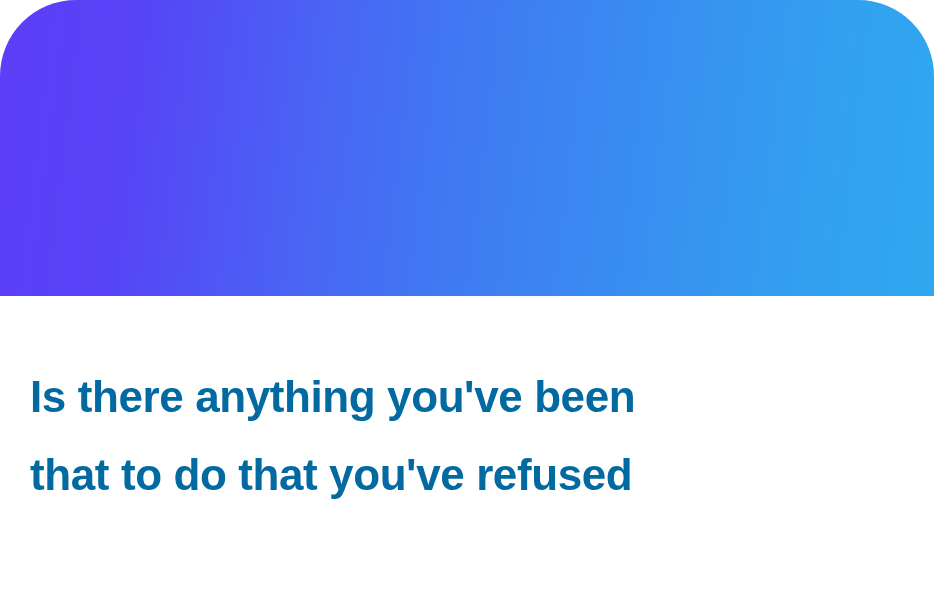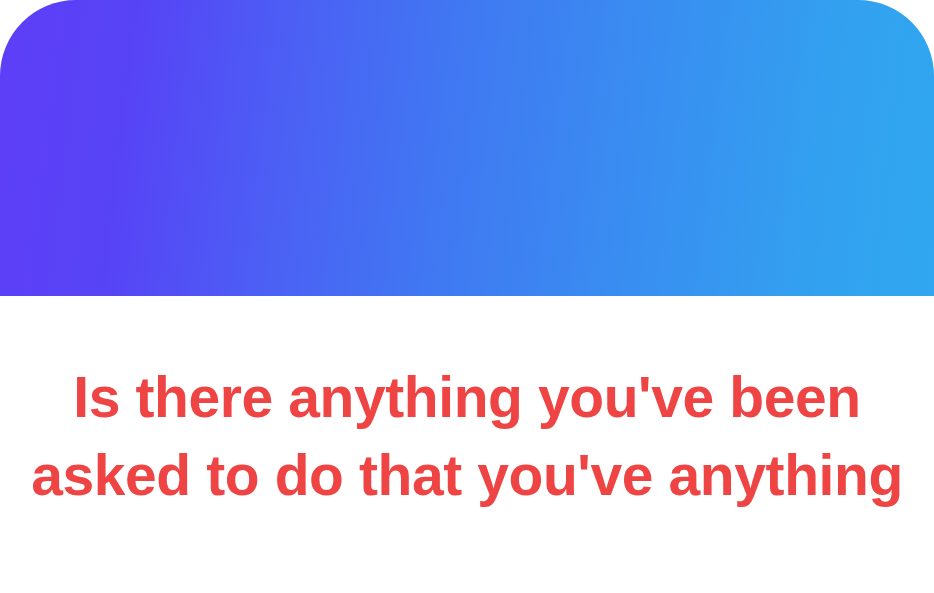--- a/index.html
+++ b/index.html
@@ -46,38 +46,38 @@
     height: 297px;
     box-sizing: border-box;
     padding: 62px 30px 0 30px;
     display: block;
     text-align: center;
     background: #ffffff;
   }
 
   .caption-text {
     margin: 0;
-    color: #ef4444;
+    color: #0369a1;
     font-family: "Liberation Sans", sans-serif;
     font-weight: bold;
-    font-size: 57px;
+    font-size: 44px;
     line-height: 78px;
     letter-spacing: -0.4px;
-    text-align: center;
+    text-align: left;
     white-space: pre-wrap;
   }
 
   .caption-line {
     display: block;
   }
 </style>
 </head>
 <body>
 
 <div class="card">
 
   <div class="hero"></div>
 
   <div class="caption">
-    <p class="caption-text"><span class="caption-line">Is there anything you've been</span><span class="caption-line">asked to do that you've anything</span></p>
+    <p class="caption-text"><span class="caption-line">Is there anything you've been</span><span class="caption-line">that to do that you've refused</span></p>
   </div>
 
 </div>
 
 </body></html>

